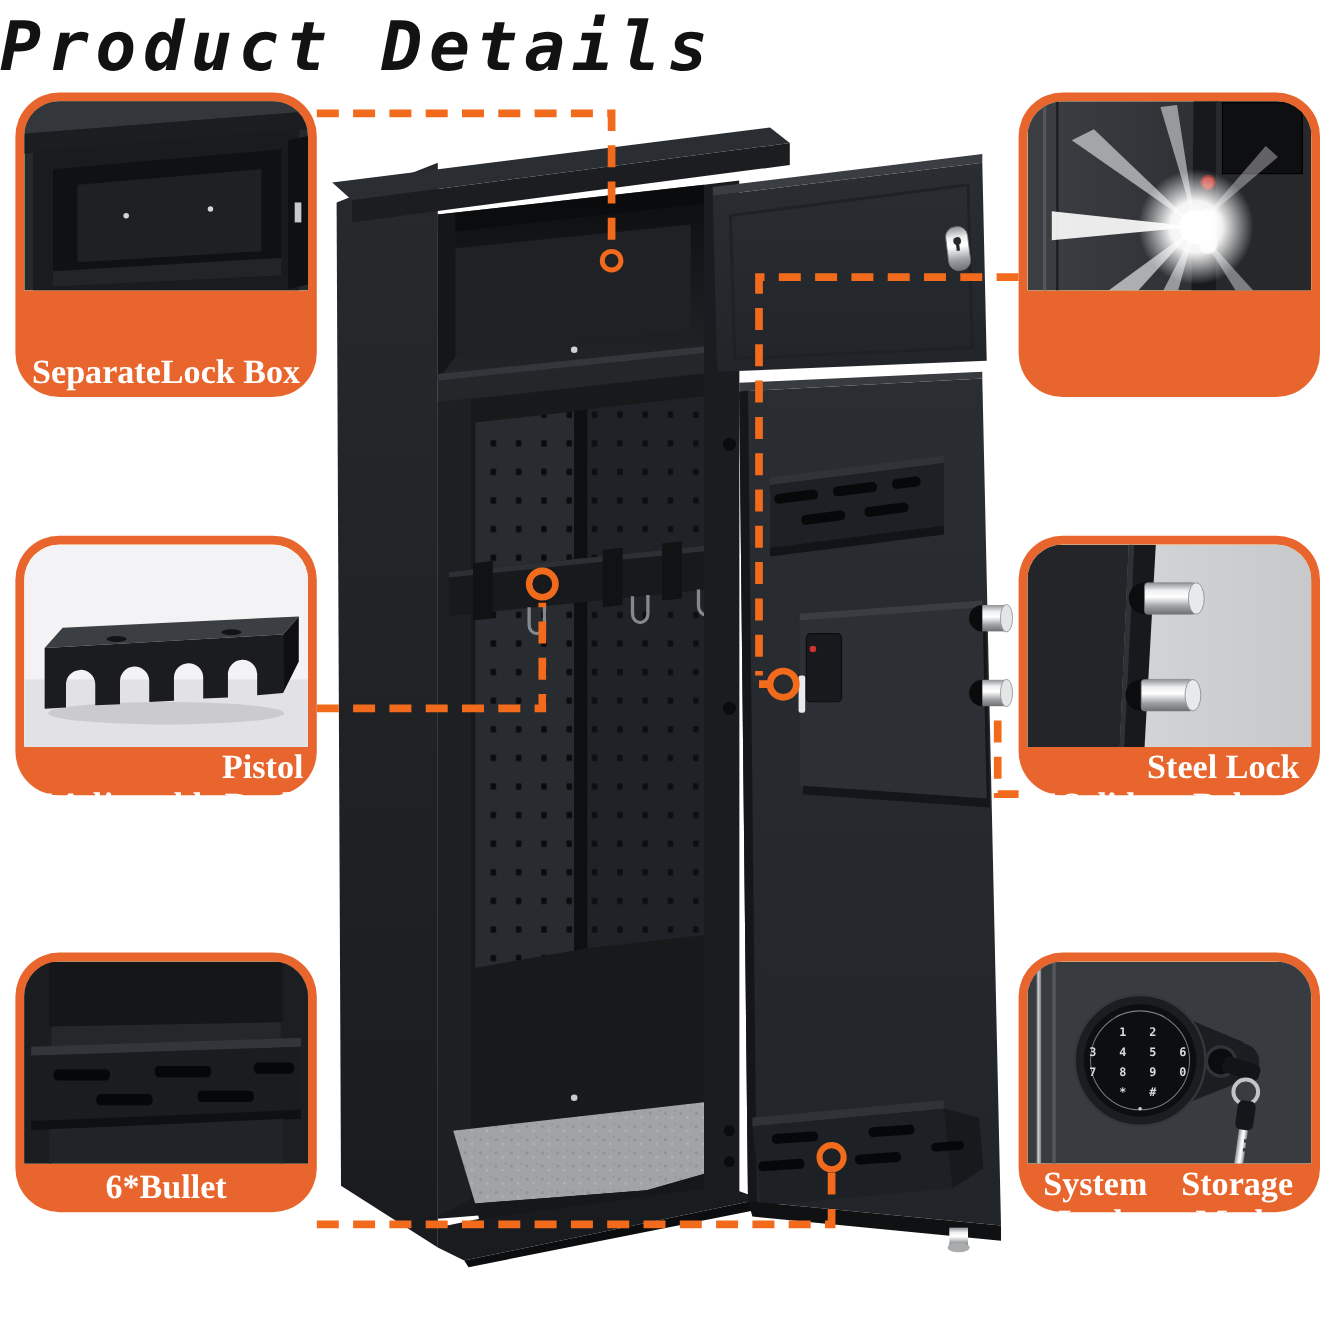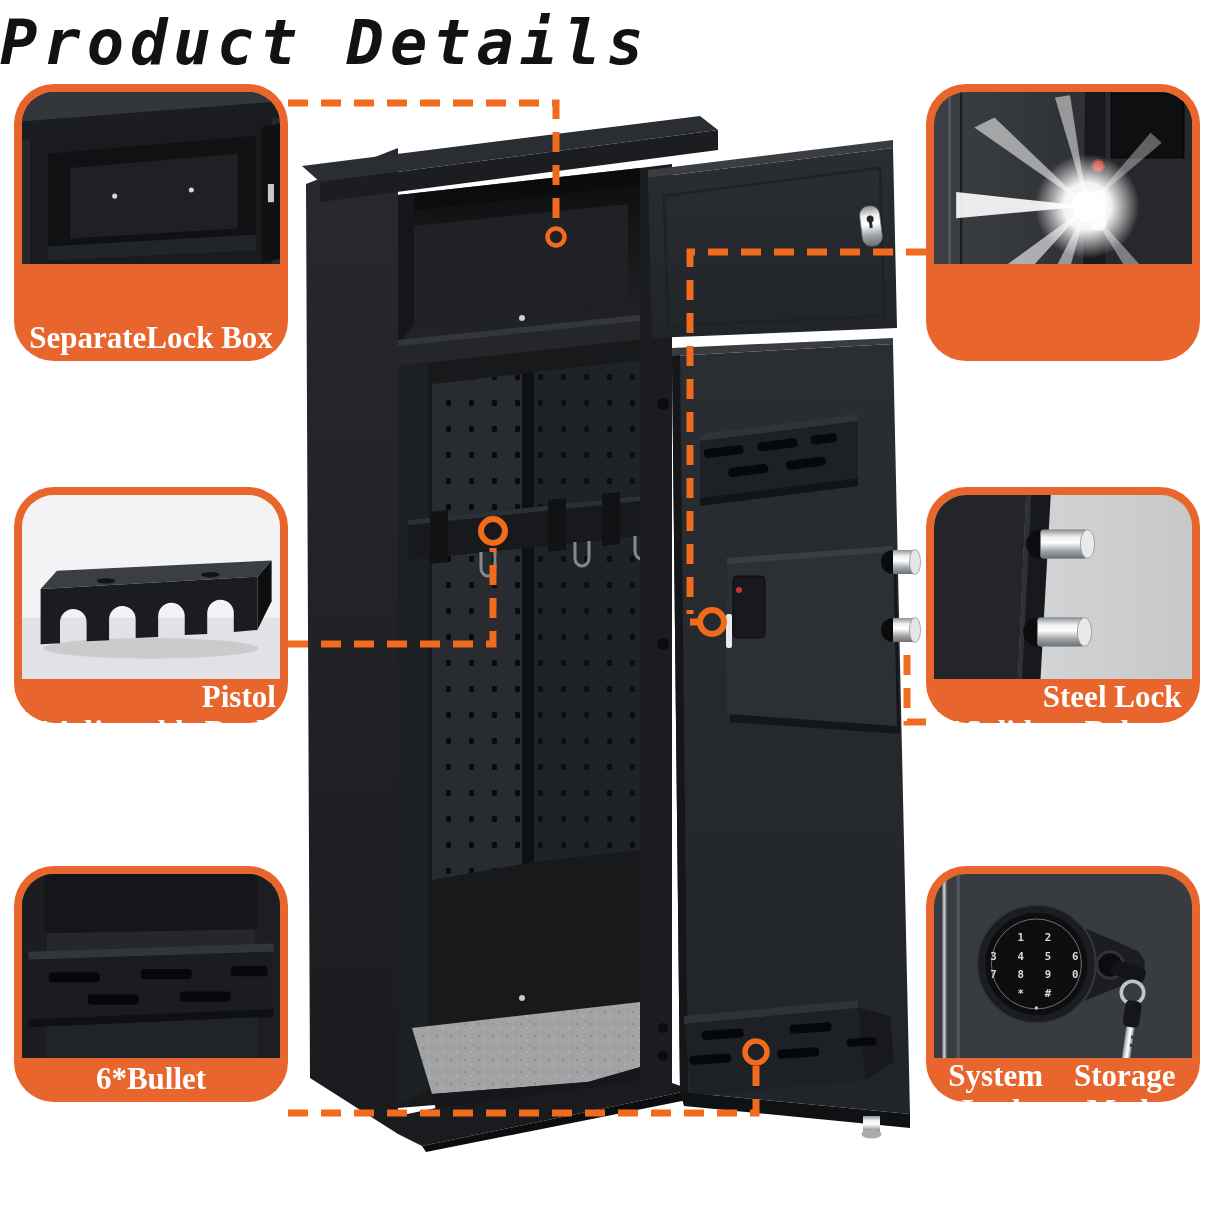--- a/index.html
+++ b/index.html
@@ -5,21 +5,21 @@
   html,body{margin:0;padding:0;background:#ffffff;}
   #stage{position:relative;width:1214px;height:1214px;background:#ffffff;overflow:hidden;
          font-family:"Liberation Sans",sans-serif;}
   #scene{position:absolute;left:0;top:0;width:1214px;height:1214px;}
   h1.title{position:absolute;top:0;left:0;right:0;margin:6px 0 0;
     font-family:"DejaVu Sans Mono",monospace;font-style:italic;font-weight:700;
     font-size:62px;letter-spacing:6px;color:#121212;}
   .callout{position:absolute;width:274px;background:#E8662D;border-radius:40px;
     padding:8px 8px 0;box-sizing:border-box;display:flex;flex-direction:column;}
   .r1{height:277px}.r2{height:236px}
-  .photo{border-radius:32px 32px 0 0;overflow:hidden;background:#eab308;flex:0 0 auto;}
+  .photo{border-radius:32px 32px 0 0;overflow:hidden;background:#fef9c3;flex:0 0 auto;}
   .ph1{height:172px}.ph2{height:184px}
   .photo svg{display:block;width:100%;height:100%;}
   .label{flex:1;display:flex;flex-direction:row;align-items:flex-end;justify-content:center;
     color:#fff;font-family:"Liberation Serif","DejaVu Serif",serif;font-weight:700;
     font-size:31px;line-height:1.13;text-align:center;padding-bottom:6px;}
   .label span:empty{display:none;}
   .kp{font-family:"DejaVu Sans Mono",monospace;font-weight:700;font-size:10.5px;
       fill:#d9dbdc;letter-spacing:4px;word-spacing:6px;}
 </style>
 </head>

